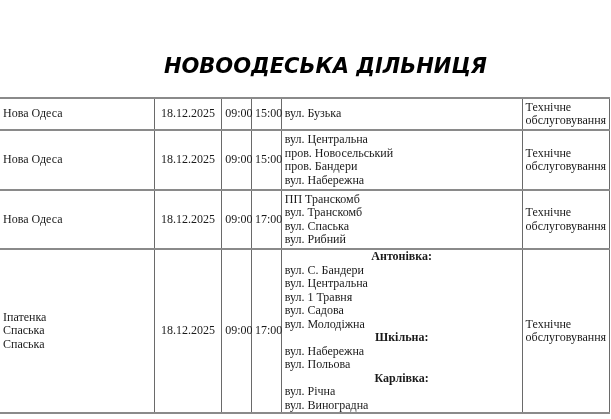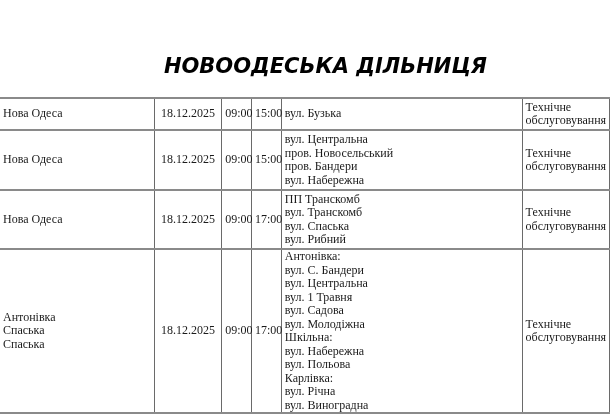--- a/index.html
+++ b/index.html
@@ -22,21 +22,21 @@
     padding: 0 3px; vertical-align: middle; line-height: 13.5px;
   }
   table.sched td:first-child { border-left: none; }
   .c-loc { width: 145px; }
   .c-date { width: 63px; }
   .c-t1 { width: 28px; }
   .c-t2 { width: 28px; margin-top: 20px; }
   .c-str { width: 226px; }
   .c-type { width: 82px; }
   .c-date, .c-t1, .c-t2 { text-align: center; }
-  .bold { font-weight: normal; }
+  .bold { font-weight: bold; text-align: center; }
   .r1 td { height: 30px; }
   .r2 td { height: 58px; }
   .r3 td { height: 57px; }
   .r4 td { height: 162px; }
 </style>
 </head>
 <body>
 
 <div class="title">НОВООДЕСЬКА ДІЛЬНИЦЯ</div>
 
@@ -96,21 +96,21 @@
         <div>вул. Спаська</div>
         <div>вул. Рибний</div>
       </td>
       <td>
         <div>Технічне</div>
         <div>обслуговування</div>
       </td>
     </tr>
     <tr class="r4">
       <td>
-        <div>Антонівка</div>
+        <div>Іпатенка</div>
         <div>Спаська</div>
         <div>Спаська</div>
       </td>
       <td class="c-date">18.12.2025</td>
       <td class="c-t1">09:00</td>
       <td class="c-t2">17:00</td>
       <td>
         <div class="bold">Антонівка:</div>
         <div>вул. С. Бандери</div>
         <div>вул. Центральна</div>

